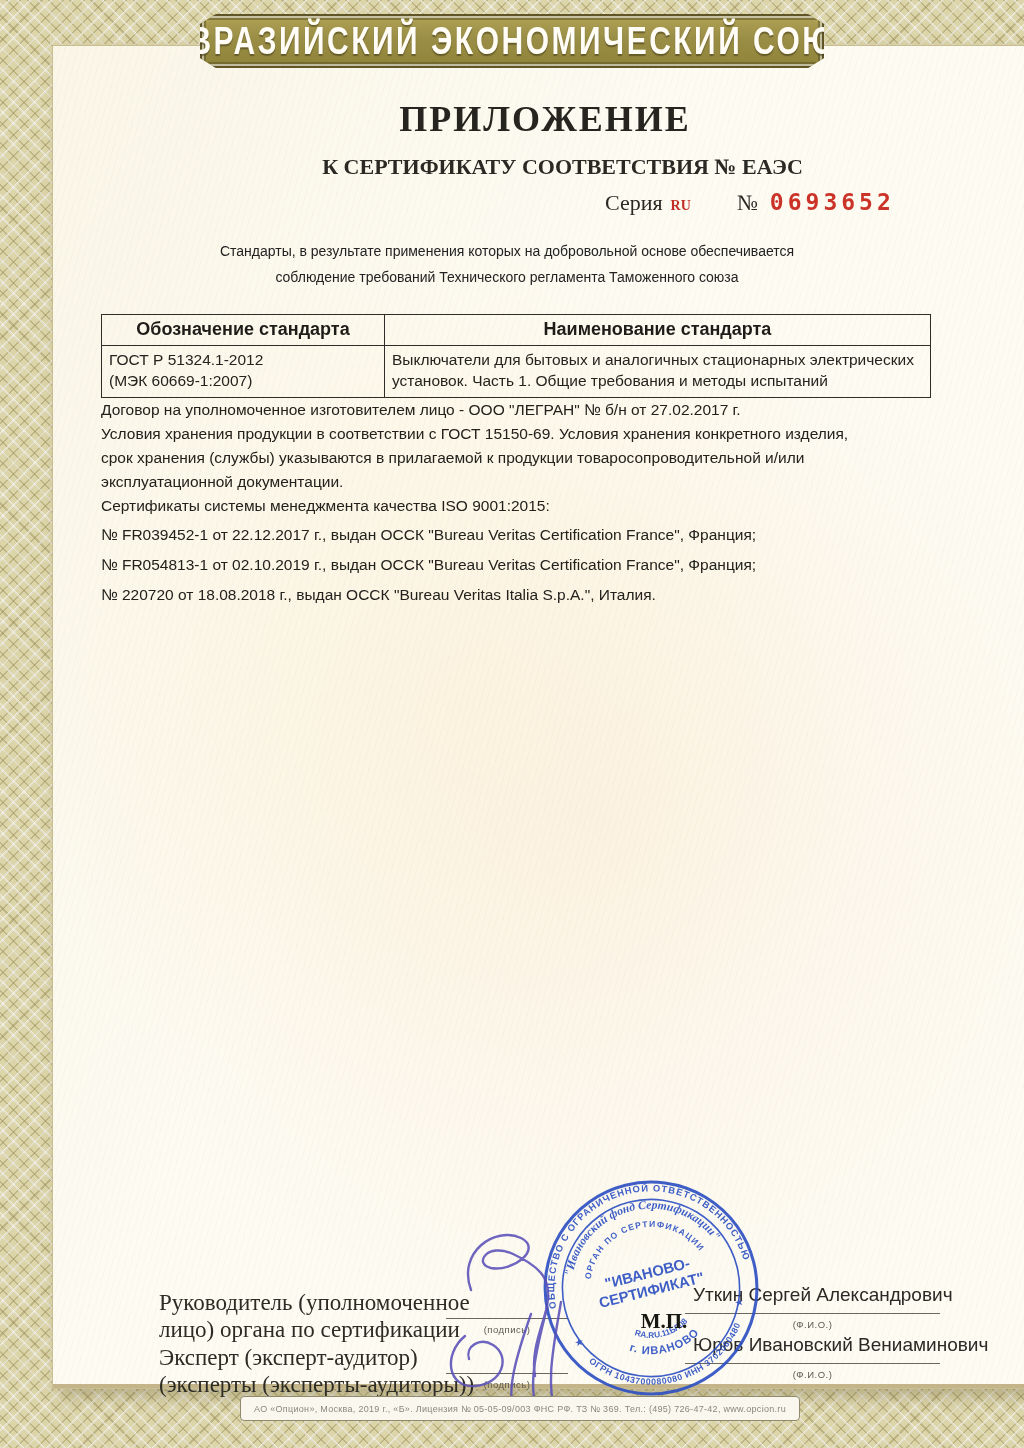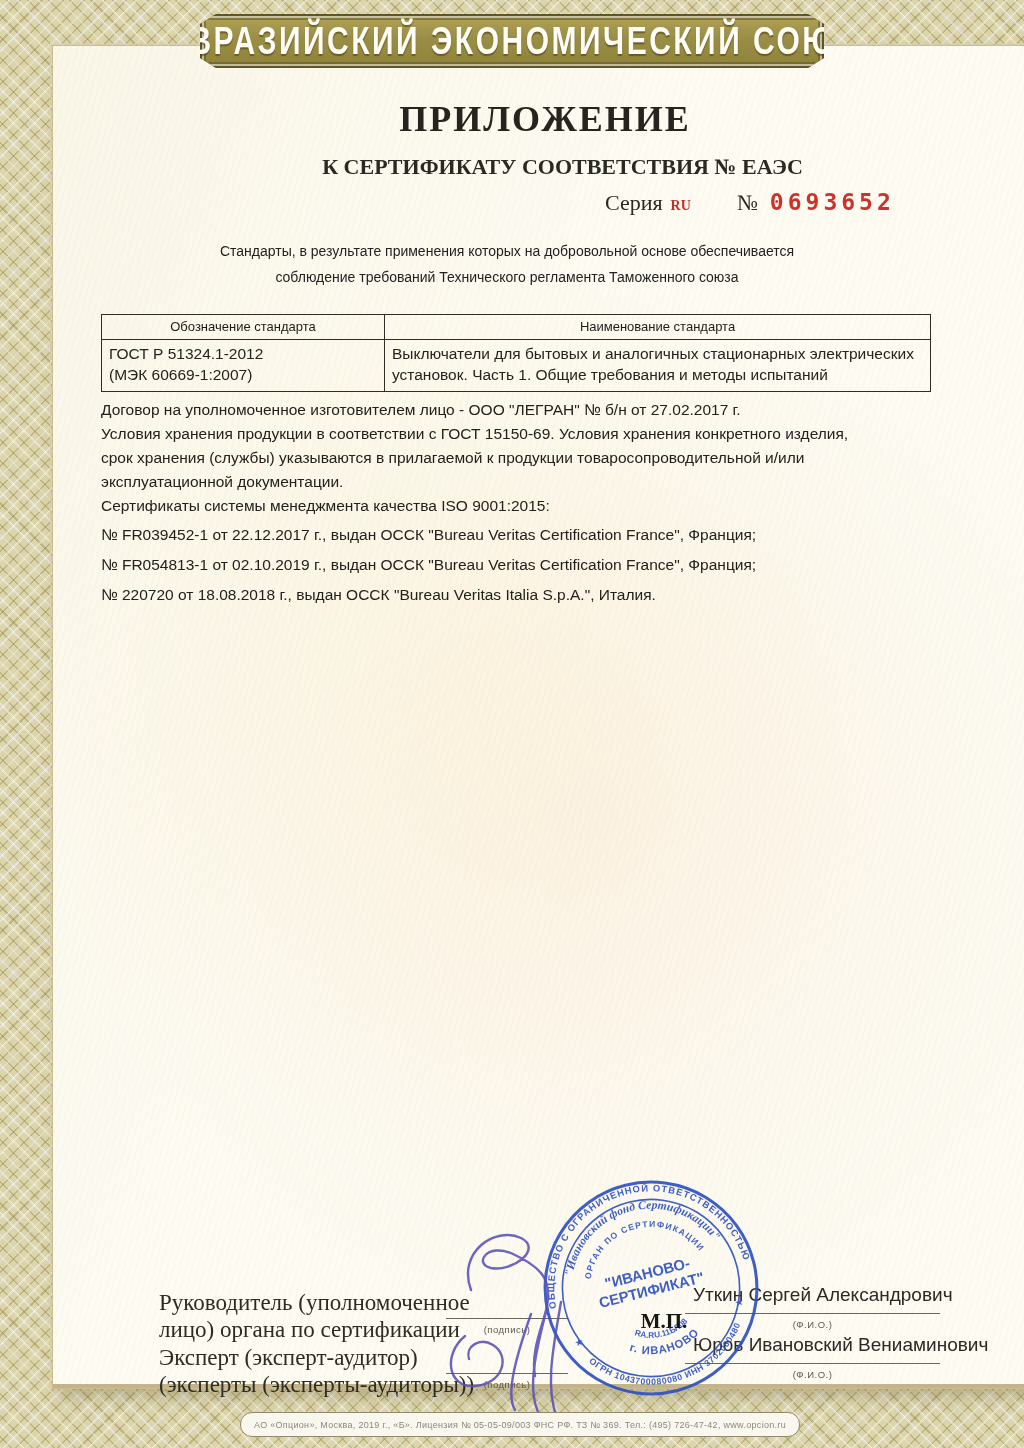--- a/index.html
+++ b/index.html
@@ -76,21 +76,21 @@
 
   
   .standards-table{
     position:absolute; top:268px; left:48px; width:830px;
     border-collapse:collapse; table-layout:fixed;
   }
   .standards-table th, .standards-table td{
     border:1.6px solid #2e2d28; vertical-align:top;
   }
   .standards-table th{
-    font-size:13px; font-weight:normal; color:#1d1c18; padding:4px 2px 5px;
+    font-size:18px; font-weight:bold; color:#1d1c18; padding:4px 2px 5px;
   }
   .standards-table td{
     font-size:15.5px; color:#24231e; padding:3px 7px 6px; line-height:21px;
   }
   .col-designation{ width:283px; }
   .preline{ white-space:pre-line; }
 
   
   .paragraphs{ position:absolute; top:352px; left:48px; width:836px; }
   .para{ font-size:15.5px; color:#22211c; line-height:24px; white-space:pre-line; }
@@ -132,22 +132,22 @@
     position:absolute; left:486px; top:1130px; width:224px; height:224px;
     transform:rotate(-14deg); opacity:.92; z-index:2;
   }
   .autographs{
     position:absolute; left:390px; top:1172px; width:225px; height:205px; z-index:4;
   }
 
   
   .footer-pill{
     position:absolute; left:240px; top:1396px; width:560px; height:25px; z-index:6;
-    background:#faf8ee; border:1px solid #8f8a6e; border-radius:12px;
-    display:flex; align-items:center; justify-content:center;margin-top:16px;
+    background:#faf8ee; border:1px solid #8f8a6e; border-radius:4px;
+    display:flex; align-items:center; justify-content:center;
   }
   .footer-text{ font-size:9px; color:#8a887c; letter-spacing:.3px; white-space:nowrap; }
 </style>
 </head>
 <body>
 
 <div class="sheet">
 
   <div class="page">
 

